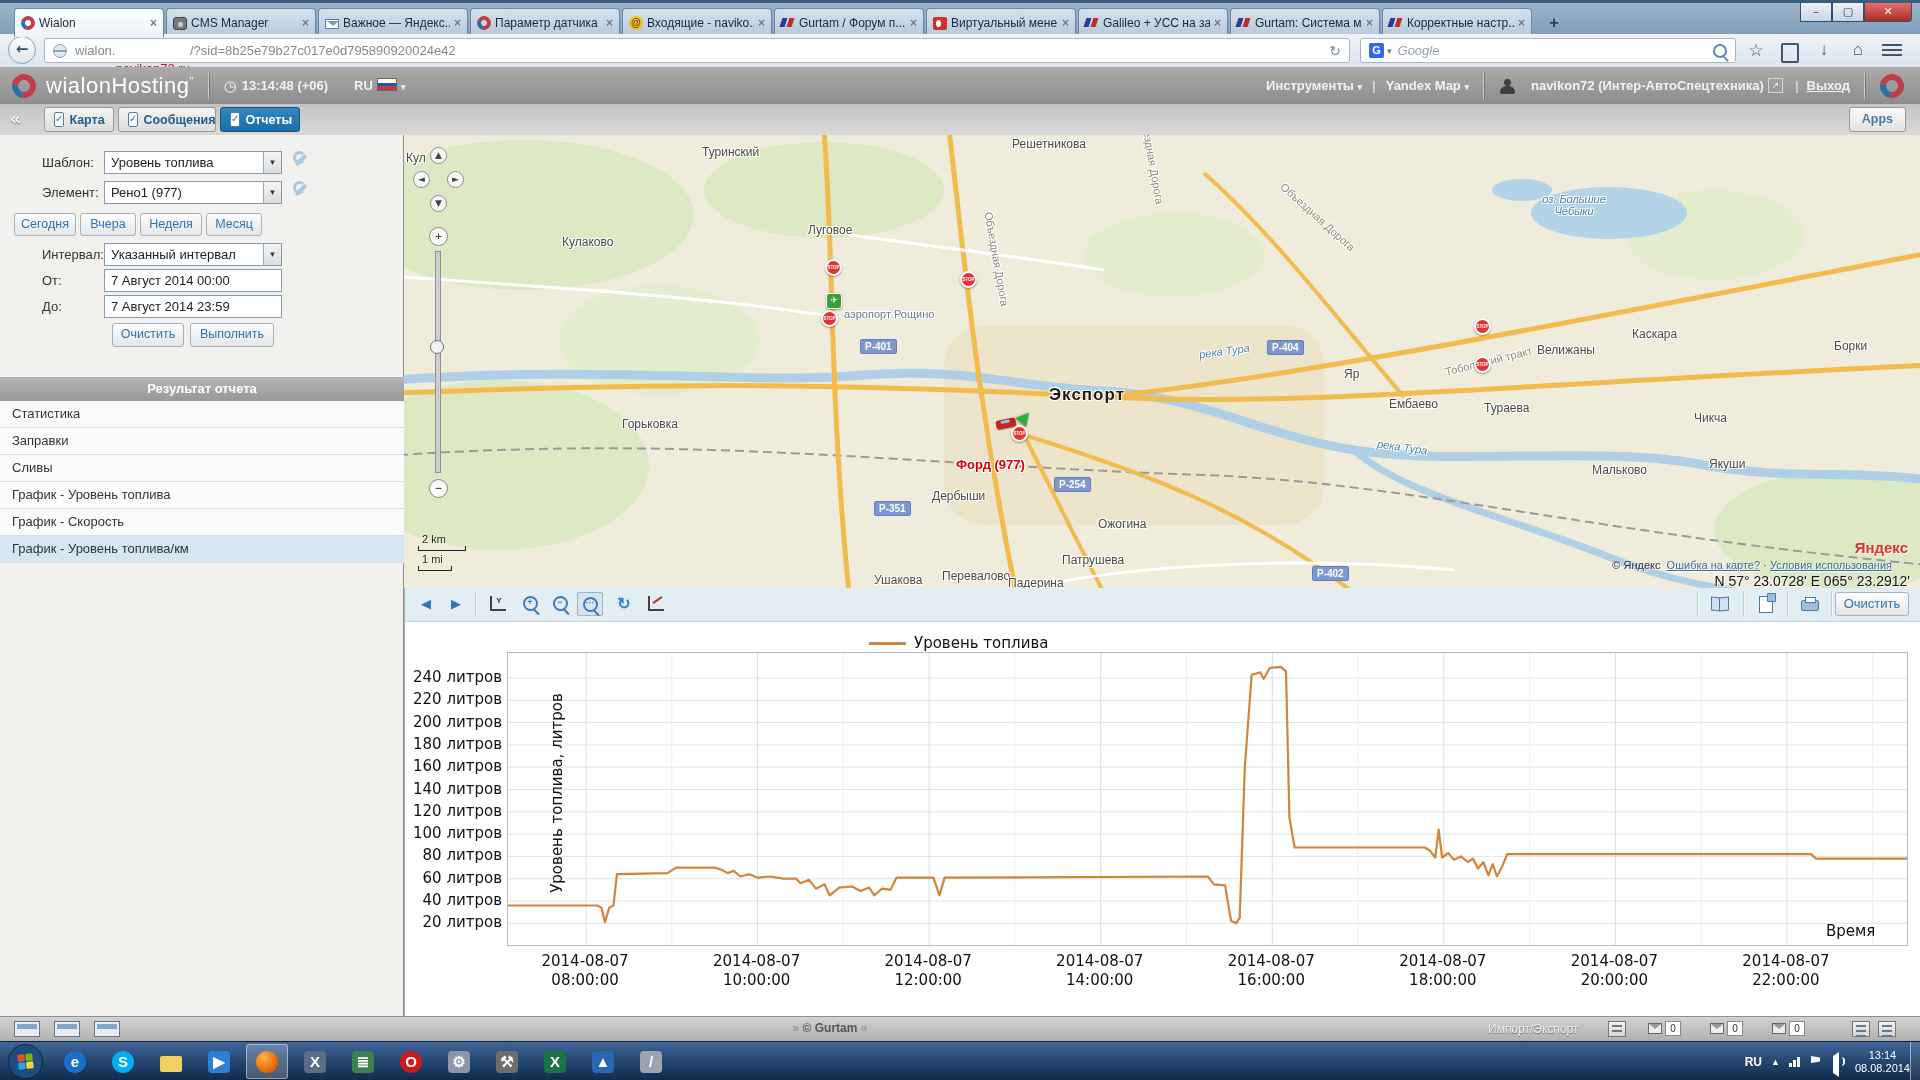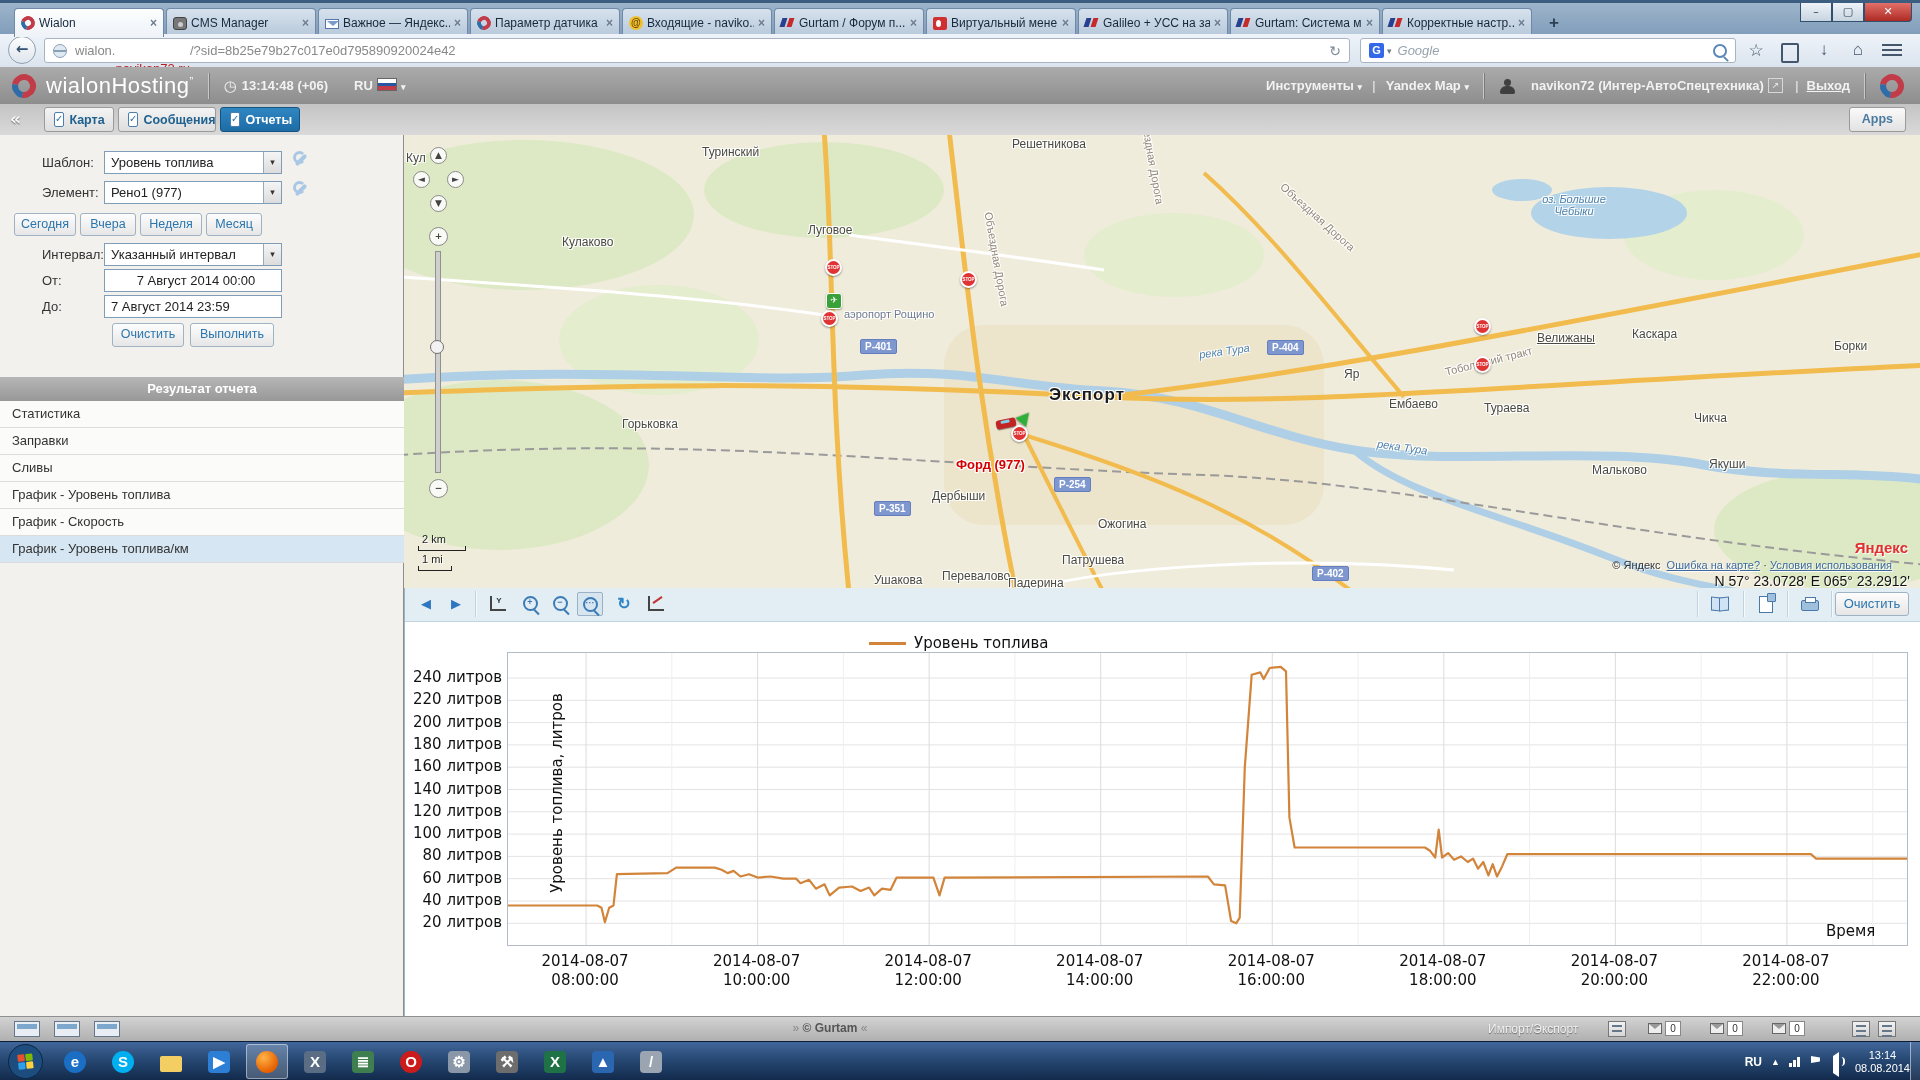--- a/index.html
+++ b/index.html
@@ -345,21 +345,21 @@
         <div class="chipbtn" style="top: 78px; left: 14px; width: 62px;">Сегодня</div>
         <div class="chipbtn" style="top: 78px; left: 80px; width: 56px;">Вчера</div>
         <div class="chipbtn" style="top: 78px; left: 140px; width: 62px;">Неделя</div>
         <div class="chipbtn" style="top: 78px; left: 206px; width: 56px;">Месяц</div>
       </div>
 
     <div class="flabel" style="top:112px;">Интервал:</div>
     <div class="fselect" style="top:108px;"><span>Указанный интервал</span><span class="dd">▾</span></div>
 
     <div class="flabel" style="top:138px;">От:</div>
-    <div class="finput" style="top:134px;text-align:center;">7 Август 2014 00:00</div>
+    <div class="finput" style="top:134px;">7 Август 2014 00:00</div>
 
     <div class="flabel" style="top:164px;">До:</div>
     <div class="finput" style="top:160px;">7 Август 2014 23:59</div>
 
     <div class="chipbtn" style="top:188px;left:112px;width:72px;height:24px;">Очистить</div>
     <div class="chipbtn" style="top:188px;left:190px;width:84px;height:24px;">Выполнить</div>
 
     <div class="shdr2" style="top:242px;">Результат отчета</div>
     <div id="resultlist">
         <div class="rrow" style="top: 266px;">Статистика</div>
@@ -403,21 +403,21 @@
         <div class="ml ml-place" style="left: 298px; top: 10px;">Туринский</div>
         <div class="ml ml-place" style="left: 158px; top: 100px;">Кулаково</div>
         <div class="ml ml-place" style="left: 404px; top: 88px;">Луговое</div>
         <div class="ml ml-small" style="left: 440px; top: 173px;">аэропорт Рощино</div>
         <div class="ml ml-place" style="left: 218px; top: 282px;">Горьковка</div>
         <div class="ml ml-big" style="left: 645px; top: 250px;">Экспорт</div>
         <div class="ml ml-water" style="left: 795px; top: 210px; transform: rotate(-8deg);">река Тура</div>
         <div class="ml ml-place" style="left: 940px; top: 232px;">Яр</div>
         <div class="ml ml-place" style="left: 985px; top: 262px;">Ембаево</div>
         <div class="ml ml-place" style="left: 1080px; top: 266px;">Тураева</div>
-        <div class="ml ml-place" style="left: 1133px; top: 196px; text-decoration: underline;">Велижаны</div>
+        <div class="ml ml-place" style="left: 1133px; top: 208px;">Велижаны</div>
         <div class="ml ml-place" style="left: 1228px; top: 192px;">Каскара</div>
         <div class="ml ml-place" style="left: 1430px; top: 204px;">Борки</div>
         <div class="ml ml-water" style="left: 1130px; top: 58px; white-space: normal; width: 80px; text-align: center;">оз. Большие Чебыки</div>
         <div class="ml ml-roadname" style="left: 700px; top: 16px; transform: rotate(80deg);">Объездная Дорога</div>
         <div class="ml ml-roadname" style="left: 545px; top: 118px; transform: rotate(80deg);">Объездная Дорога</div>
         <div class="ml ml-roadname" style="left: 866px; top: 76px; transform: rotate(42deg);">Объездная Дорога</div>
         <div class="ml ml-roadname" style="left: 1040px; top: 220px; transform: rotate(-14deg);">Тобольский тракт</div>
         <div class="ml ml-place" style="left: 1290px; top: 276px;">Чикча</div>
         <div class="ml ml-place" style="left: 1305px; top: 322px;">Якуши</div>
         <div class="ml ml-place" style="left: 1188px; top: 328px;">Мальково</div>

